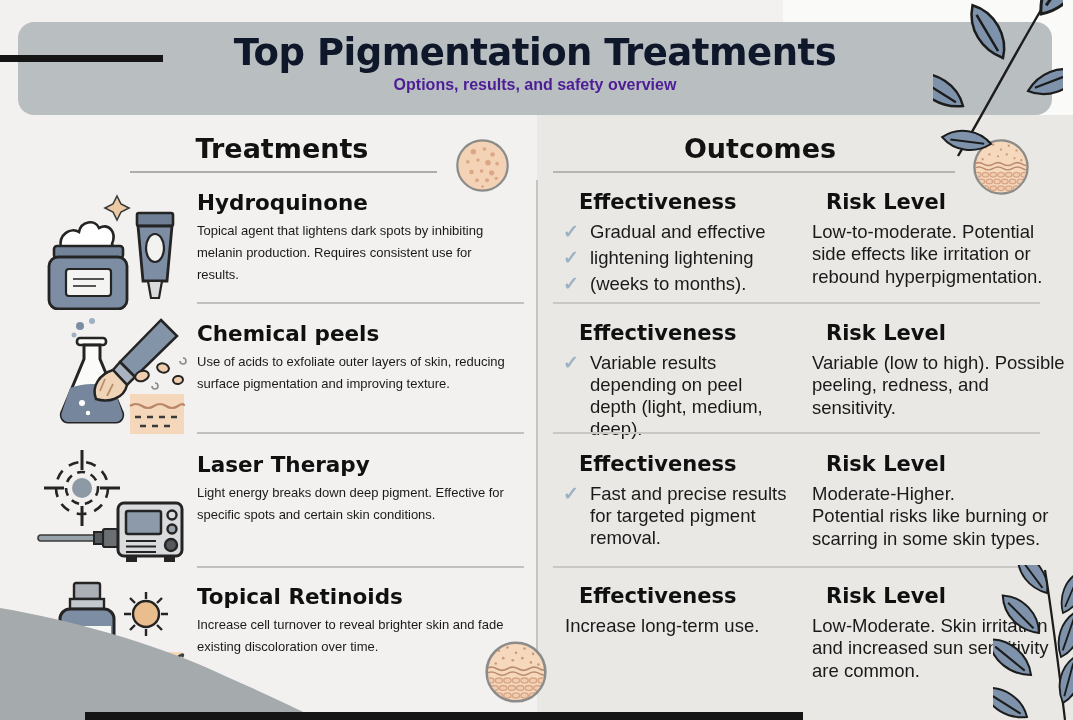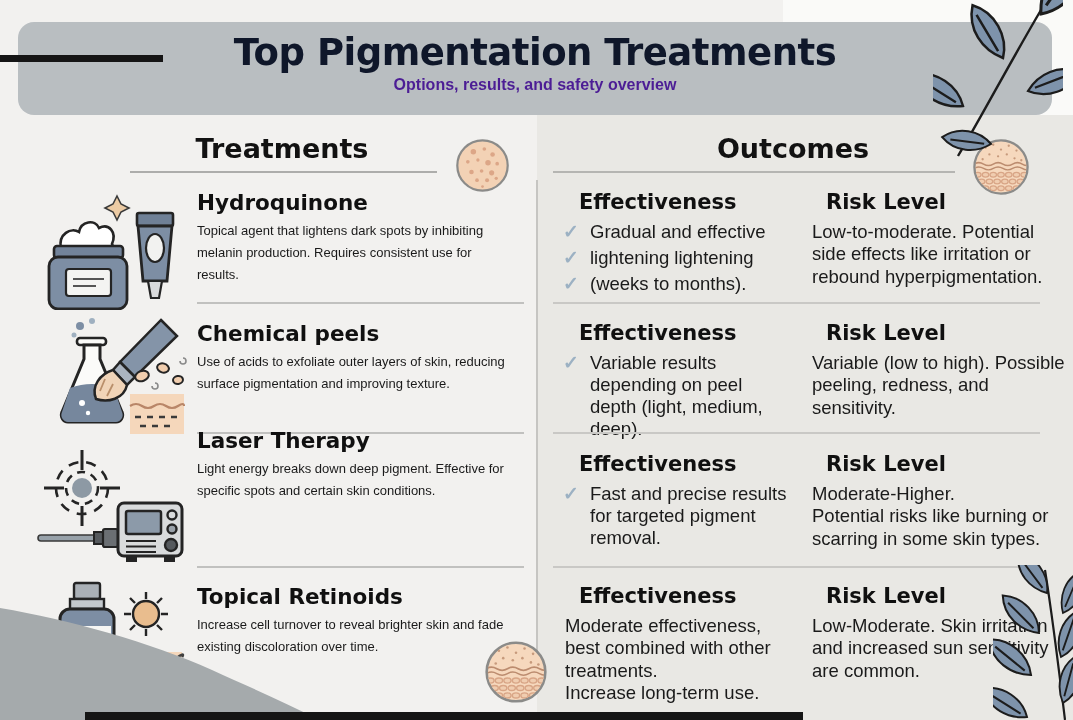--- a/index.html
+++ b/index.html
@@ -75,21 +75,21 @@
       <use href="#lf" transform="translate(34,152) rotate(-55) scale(0.9)"></use>
       <use href="#lf" transform="translate(70,48) rotate(26) scale(0.8)"></use>
       <use href="#lf" transform="translate(68,92) rotate(22) scale(0.85)"></use>
       <use href="#lf" transform="translate(70,138) rotate(18) scale(0.85)"></use>
     </g>
   </svg>
 
   <div class="abs col-heading" style="left:132px;top:133px;width:300px;text-align:center;">Treatments</div>
   <div class="abs rule" style="left:130px;top:171px;width:307px;"></div>
 
-  <div class="abs col-heading" style="left:643px;top:133px;width:300px;text-align:center;">Outcomes</div>
+  <div class="abs col-heading" style="left:610px;top:133px;width:300px;text-align:center;">Outcomes</div>
   <div class="abs rule" style="left:553px;top:171px;width:402px;background:#b5b5b2;"></div>
 
   <svg class="abs z2" style="left:455px;top:138px;" width="55" height="55" viewBox="0 0 60 60">
     <circle cx="30" cy="30" r="27.5" fill="#f3d2b5" stroke="#8b8b89" stroke-width="2.4"></circle>
     <g fill="#dca687">
       <circle cx="20" cy="15" r="3"></circle>
         <circle cx="32" cy="12" r="2"></circle>
         <circle cx="41" cy="18" r="2.5"></circle>
       <circle cx="14" cy="26" r="2"></circle>
         <circle cx="25" cy="24" r="1.8"></circle>
@@ -246,21 +246,21 @@
     <p class="t-desc">Topical agent that lightens dark spots by inhibiting melanin production. Requires consistent use for results.</p>
   </section>
   <div class="abs sep sep-l" style="top:302px;"></div>
 
   <section class="abs t-row" style="top:321px;">
     <h3 class="t-title">Chemical peels</h3>
     <p class="t-desc">Use of acids to exfoliate outer layers of skin, reducing surface pigmentation and improving texture.</p>
   </section>
   <div class="abs sep sep-l" style="top:432px;"></div>
 
-  <section class="abs t-row" style="top:428px;">
+  <section class="abs t-row" style="top:452px;">
     <h3 class="t-title">Laser Therapy</h3>
     <p class="t-desc">Light energy breaks down deep pigment. Effective for specific spots and certain skin conditions.</p>
   </section>
   <div class="abs sep sep-l" style="top:566px;"></div>
 
   <section class="abs t-row" style="top:584px;">
     <h3 class="t-title">Topical Retinoids</h3>
     <p class="t-desc">Increase cell turnover to reveal brighter skin and fade existing discoloration over time.</p>
   </section>
 
@@ -307,21 +307,20 @@
   </div>
   <div class="abs o-cell o-risk" style="top:452px;">
     <h3 class="o-h">Risk Level</h3>
     <div class="risk-line">Moderate-Higher.</div>
     <div class="risk-line">Potential risks like burning or scarring in some skin types.</div>
   </div>
   <div class="abs sep sep-r" style="top:566px;"></div>
 
   <div class="abs o-cell o-eff" style="top:584px;">
     <h3 class="o-h">Effectiveness</h3>
-    <div class="plain-line">Moderate effectiveness, best combined with other treatments.</div>
     <div class="plain-line">Increase long-term use.</div>
   </div>
   <div class="abs o-cell o-risk" style="top:584px;">
     <h3 class="o-h">Risk Level</h3>
     <div class="risk-line">Low-Moderate. Skin irritation and increased sun sensitivity are common.</div>
   </div>
 
 </div>
 
 </body></html>

